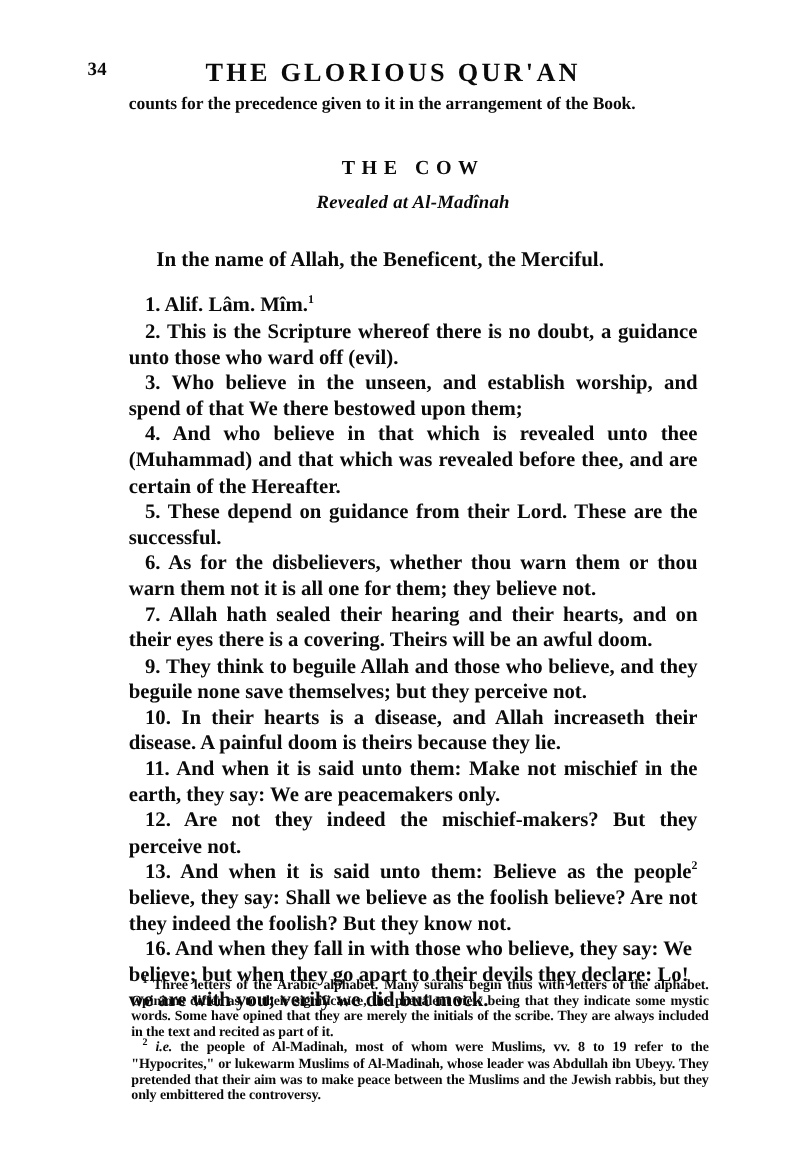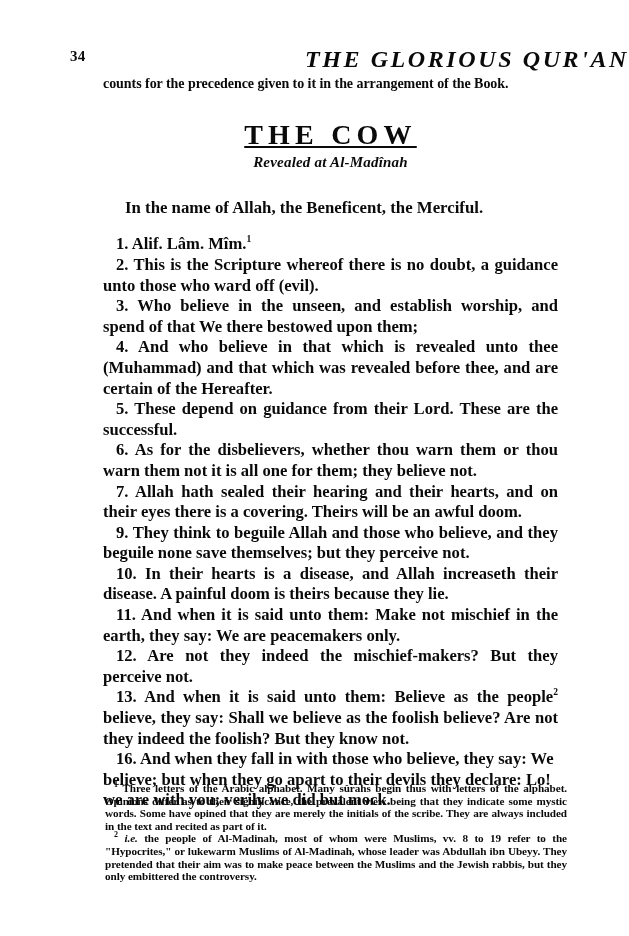--- a/index.html
+++ b/index.html
@@ -34,24 +34,23 @@
     left: 70px;
     top: 2px;
     font-size: 15px;
     font-weight: bold;
     letter-spacing: 0.2px;
   }
   .head-title {
     position: absolute;
     left: 0;
     width: 629px;
-    text-align: right;
+    text-align: center;
     top: 0;
-    font-size: 24px;
-    font-style: italic;
+    font-size: 21px;
     font-weight: bold;
     letter-spacing: 2.6px;
   }
 
   
   .col {
     position: absolute;
     left: 103px;
     top: 74px;
     width: 455px;
@@ -72,25 +71,24 @@
   .para.intro.ind {
     text-indent: 22px;
   }
 
   
   .sura-head {
     margin-top: 28px;
     text-align: center;
   }
   .sura-title {
-    font-size: 28px;
+    font-size: 16px;
     font-weight: bold;
     letter-spacing: 5.2px;
     line-height: 24px;
-    text-decoration: underline;
   }
   .sura-sub {
     margin-top: 7px;
     font-size: 15px;
     font-weight: bold;
     font-style: italic;
     letter-spacing: 0.2px;
   }
 
   .basmala {

